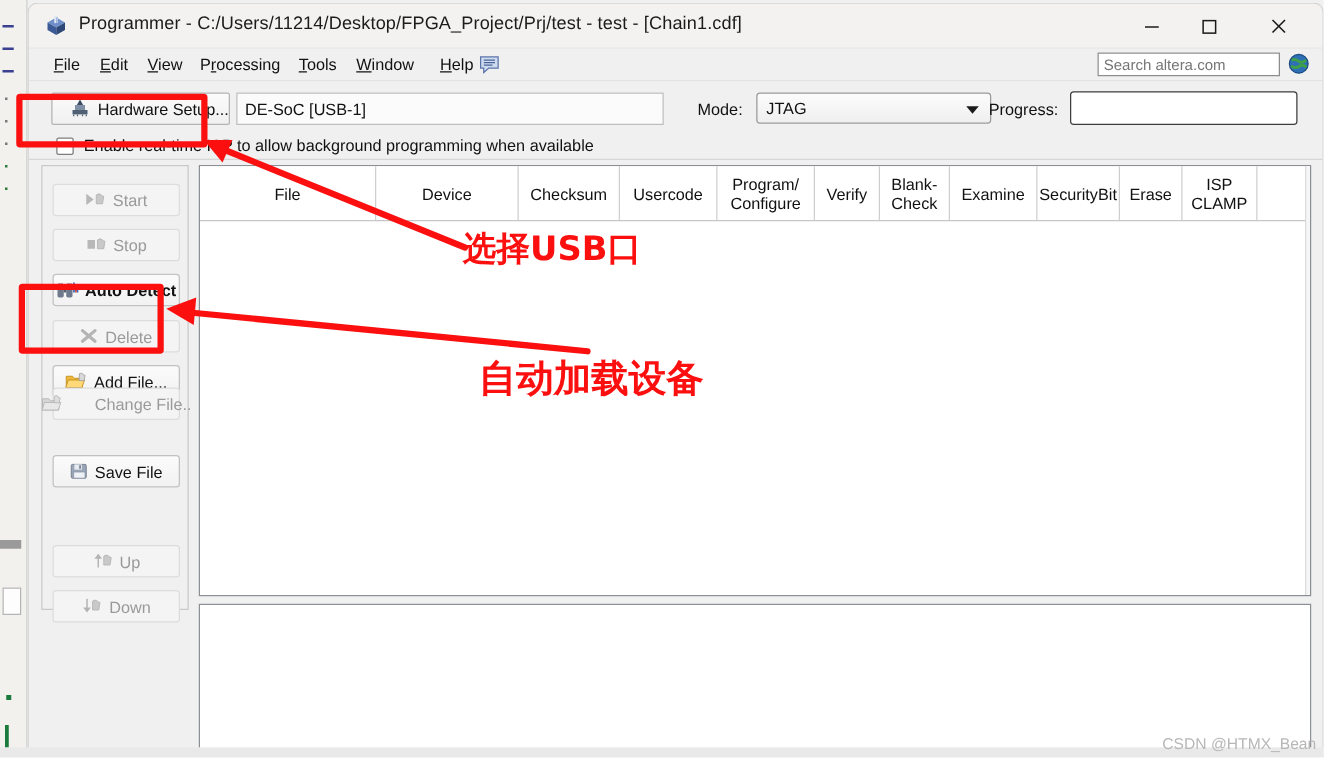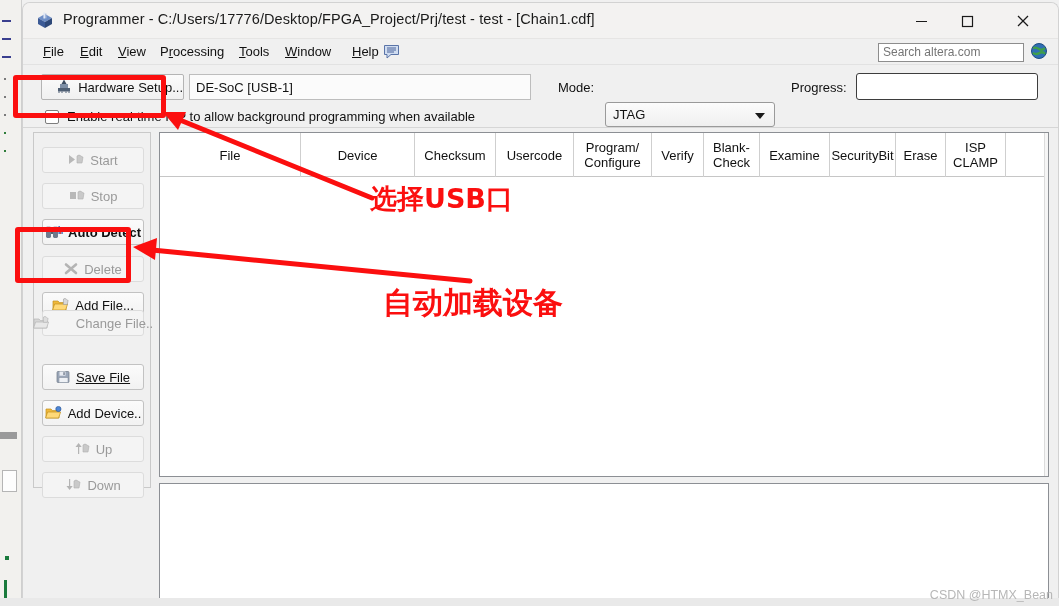--- a/index.html
+++ b/index.html
@@ -137,27 +137,27 @@
     display: flex; align-items: center;
     padding-left: 6px;
     font-size: 13px; color: #111;
   }
   #mode-label {
     position: absolute; left: 535px; top: 15px;
     font-size: 13px; color: #111;
   }
   #mode-select {
     position: absolute; left: 582px; top: 9px;
-    width: 170px; height: 25px;
+    width: 188px; height: 25px;
     background: linear-gradient(#fcfcfc, #efefef);
     border: 1px solid #9a9a9a;
     border-radius: 3px;
     display: flex; align-items: center;
     padding-left: 7px;
-    font-size: 13px; color: #111; margin-top: 28px;
+    font-size: 13px; color: #111;
   }
   #mode-caret {
     position: absolute; right: 9px; top: 10px;
     width: 0; height: 0;
     border-left: 5px solid transparent;
     border-right: 5px solid transparent;
     border-top: 6px solid #1a1a1a;
   }
   #progress-label {
     position: absolute; left: 768px; top: 15px;
@@ -316,21 +316,21 @@
     <div id="titlebar">
       <div id="title-icon">
         <svg width="20" height="20" viewBox="0 0 20 20">
           <path d="M3 7 L10 3 L17 7 L10 11 Z" fill="#6e8fc7"></path>
           <path d="M3 7 L10 11 L10 17 L3 13 Z" fill="#3c5a96"></path>
           <path d="M17 7 L10 11 L10 17 L17 13 Z" fill="#2e4878"></path>
           <rect x="8.4" y="1.5" width="1.6" height="6" fill="#dfe7f5"></rect>
           <rect x="10.2" y="2.4" width="1.2" height="5" fill="#b7c6e2"></rect>
         </svg>
       </div>
-      <div id="title-text">Programmer - C:/Users/17776/Desktop/FPGA_Project/Prj/test - test - [Chain1.cdf]</div>
+      <div id="title-text">Programmer - C:/Users/11214/Desktop/FPGA_Project/Prj/test - test - [Chain1.cdf]</div>
 
       <div class="wbtn" id="btn-min">
         <svg width="13" height="13" viewBox="0 0 13 13">
             <line x1="1" y1="6.5" x2="12" y2="6.5" stroke="#1a1a1a" stroke-width="1.2"></line>
           </svg>
       </div>
       <div class="wbtn" id="btn-max">
         <svg width="13" height="13" viewBox="0 0 13 13">
             <rect x="1.5" y="1.5" width="10" height="10" fill="none" stroke="#1a1a1a" stroke-width="1.2"></rect>
           </svg>
@@ -471,42 +471,32 @@
           <span class="ico">
             <svg width="18" height="14" viewBox="0 0 18 14">
               <path d="M1 3 h5 l1.4 1.6 h6.6 v7.4 h-13 z" fill="#d6d6d6" stroke="#b4b4b4" stroke-width="0.7"></path>
               <path d="M2.6 6 h13 l-2 6 h-13 z" fill="#e8e8e8" stroke="#b4b4b4" stroke-width="0.7"></path>
               <path d="M10.5 1 q1.6 -1.4 3 0.4 q0.8 0.9 1.6 0.9 l-0.8 4 h-4 z" fill="#ddd" stroke="#b0b0b0" stroke-width="0.6"></path>
             </svg>
           </span>
           <span>Change File..</span>
         </div>
 
-        <div class="side-btn enabled" style="top:231px;text-decoration:underline;">
+        <div class="side-btn enabled" style="top:231px;">
           <span class="ico">
             <svg width="15" height="14" viewBox="0 0 15 14">
               <rect x="1" y="1.5" width="12" height="11" rx="1" fill="#9aa6b8" stroke="#6d7887" stroke-width="0.7"></rect>
               <rect x="3.5" y="1.5" width="6" height="4.2" fill="#e8ecf2"></rect>
               <rect x="7.3" y="2.2" width="1.5" height="2.8" fill="#7d8796"></rect>
               <rect x="3" y="7.6" width="9" height="4.9" fill="#eef1f5" stroke="#8a94a3" stroke-width="0.6"></rect>
             </svg>
           </span>
           <span>Save File</span>
         </div>
 
-        <div class="side-btn enabled" style="top:267px;">
-          <span class="ico">
-            <svg width="18" height="14" viewBox="0 0 18 14">
-              <path d="M1 3 h5 l1.4 1.6 h6.6 v7.4 h-13 z" fill="#f0b93c" stroke="#c08f1d" stroke-width="0.7"></path>
-              <path d="M2.6 6 h13 l-2 6 h-13 z" fill="#ffd978" stroke="#c08f1d" stroke-width="0.7"></path>
-              <circle cx="13.4" cy="3" r="2.6" fill="#4f86d4" stroke="#2d5a9c" stroke-width="0.7"></circle>
-            </svg>
-          </span>
-          <span>Add Device..</span>
-        </div>
 
         <div class="side-btn disabled" style="top:303px;">
           <span class="ico">
             <svg width="17" height="14" viewBox="0 0 17 14">
               <path d="M4 12 V5 H1.5 L4.6 1 L7.7 5 H5.2 V12 Z" fill="#b4b4b4"></path>
               <path d="M9 3 q2 -2 4 0 q1 1 2 1 l-1 6 h-5 z" fill="#c9c9c9" stroke="#aeaeae" stroke-width="0.6"></path>
             </svg>
           </span>
           <span>Up</span>
         </div>

